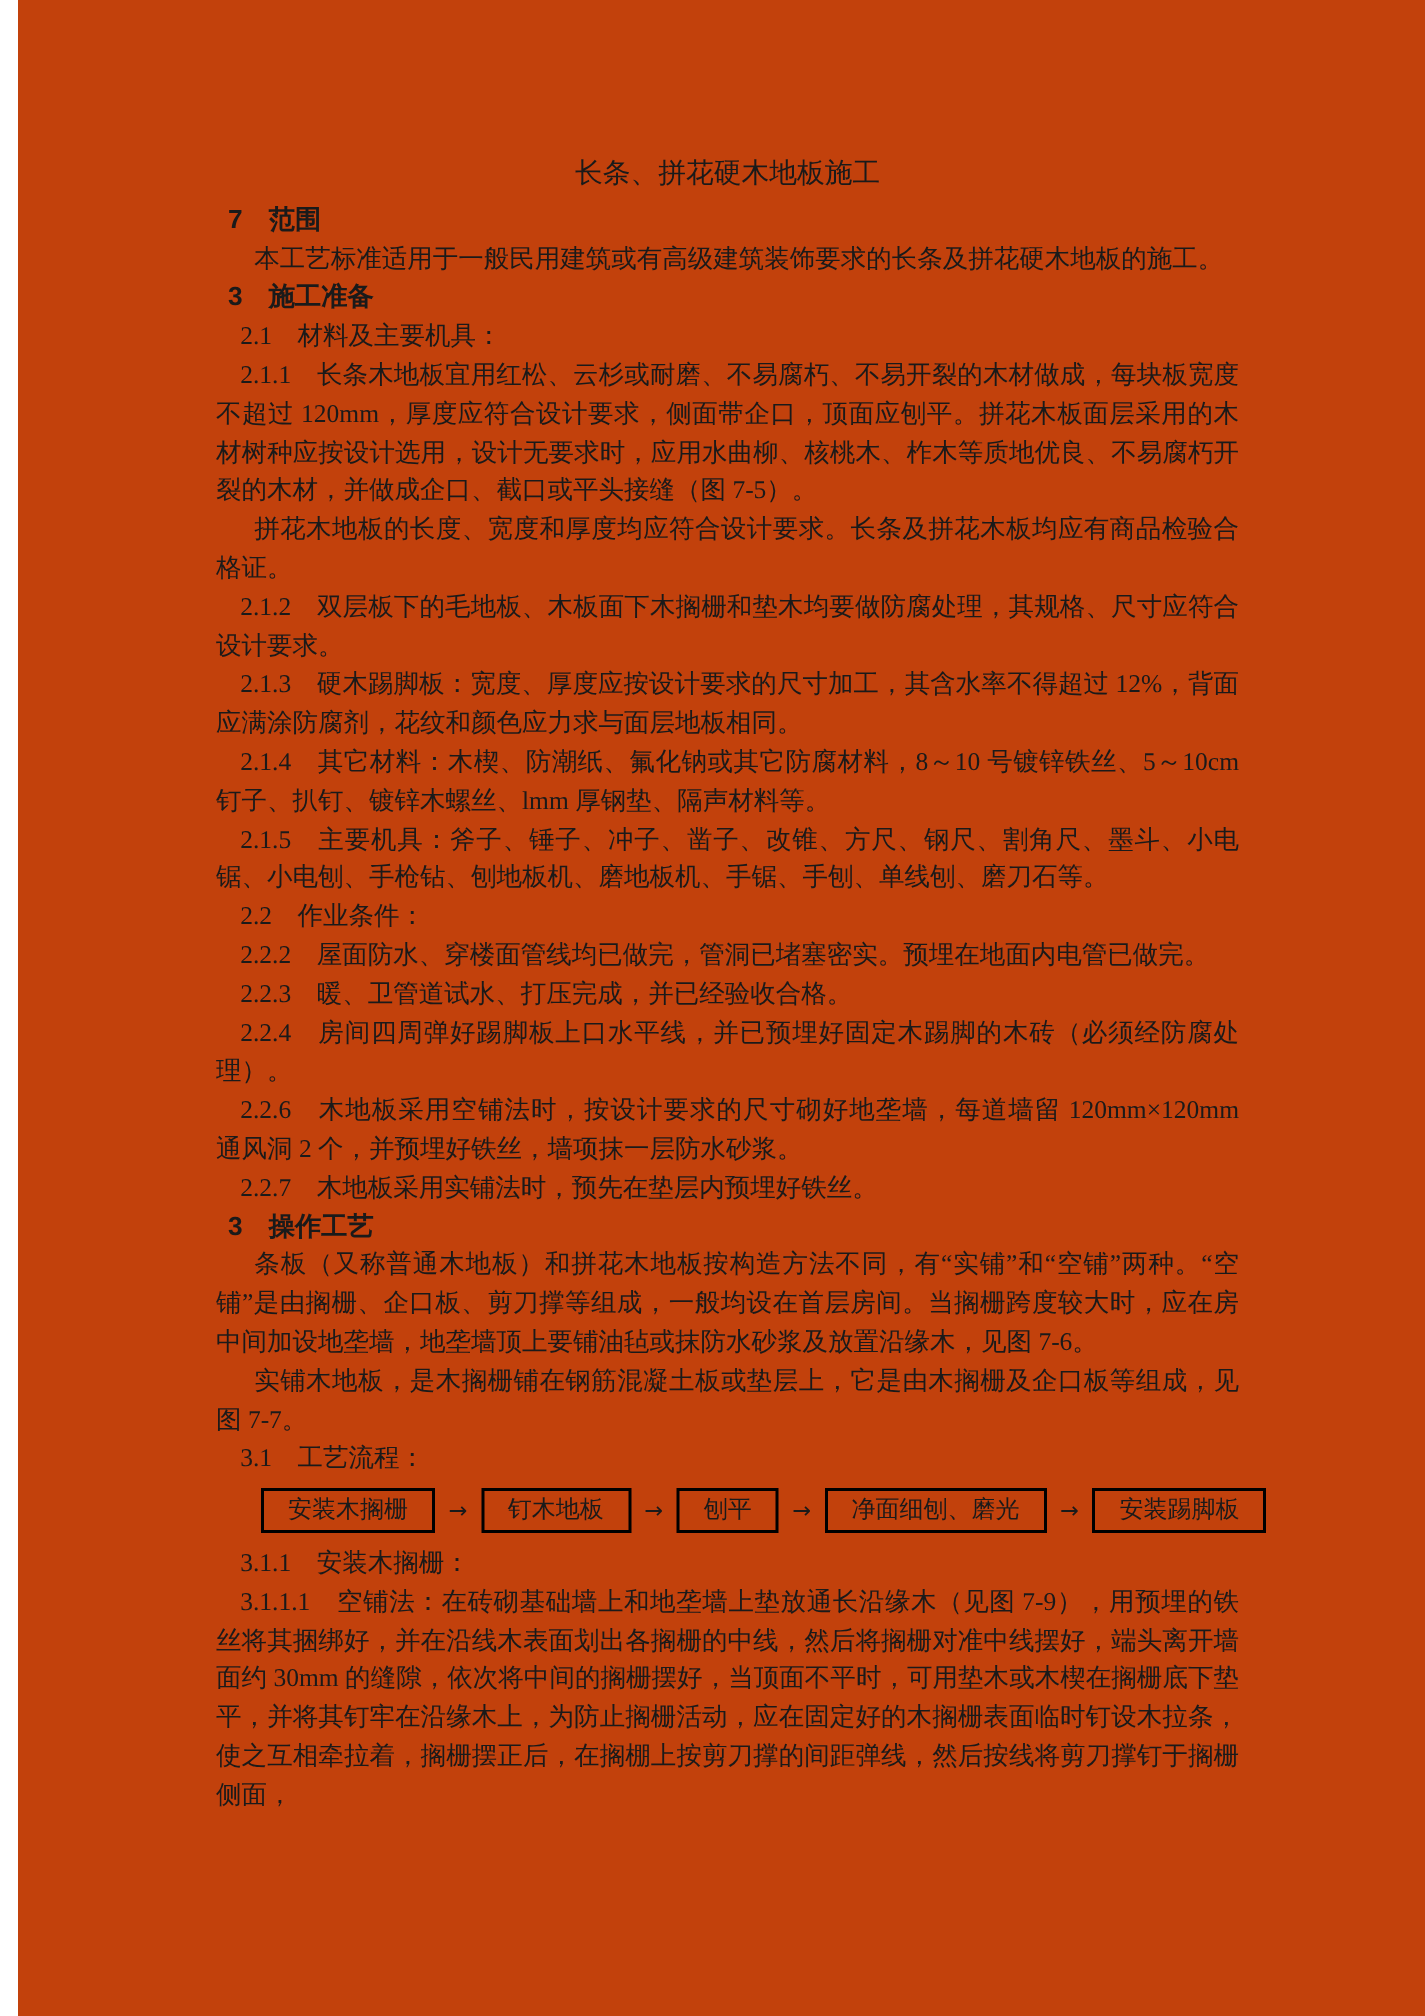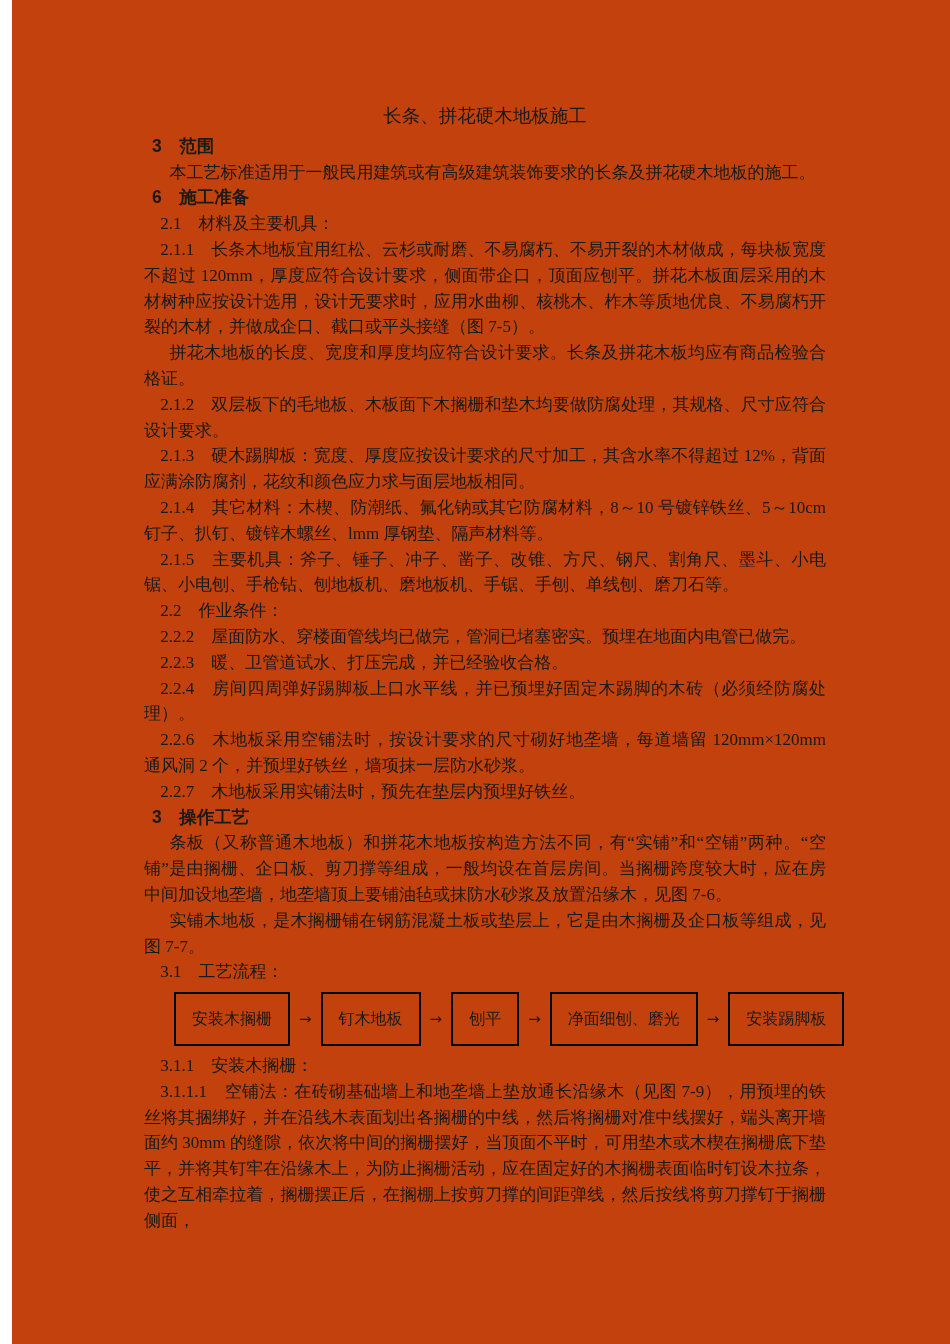--- a/index.html
+++ b/index.html
@@ -43,39 +43,39 @@
   .flow {
     display: flex;
     align-items: center;
     gap: 9px;
     margin: 7px 0 7px 30px;
     font-size: 16px;
     line-height: 20px;
   }
   .flow-box {
     border: 2px solid #000;
-    padding: 15px 16px;
+    padding: 3px 16px;
     white-space: nowrap;
   }
   .flow-arrow {
     font-family: "DejaVu Sans", sans-serif;
     font-size: 15px;
     flex: 0 0 auto;
   }
 </style>
 </head>
 <body>
 
 <div class="page">
 
   <h1 class="doc-title">长条、拼花硬木地板施工</h1>
 
-  <div class="h">3　范围</div>
+  <div class="h">7　范围</div>
   <div class="p">本工艺标准适用于一般民用建筑或有高级建筑装饰要求的长条及拼花硬木地板的施工。</div>
-  <div class="h">6　施工准备</div>
+  <div class="h">3　施工准备</div>
   <div class="pn">2.1　材料及主要机具：</div>
   <div class="pn">2.1.1　长条木地板宜用红松、云杉或耐磨、不易腐朽、不易开裂的木材做成，每块板宽度不超过 120mm，厚度应符合设计要求，侧面带企口，顶面应刨平。拼花木板面层采用的木材树种应按设计选用，设计无要求时，应用水曲柳、核桃木、柞木等质地优良、不易腐朽开裂的木材，并做成企口、截口或平头接缝（图 7-5）。</div>
   <div class="p">拼花木地板的长度、宽度和厚度均应符合设计要求。长条及拼花木板均应有商品检验合格证。</div>
   <div class="pn">2.1.2　双层板下的毛地板、木板面下木搁栅和垫木均要做防腐处理，其规格、尺寸应符合设计要求。</div>
   <div class="pn">2.1.3　硬木踢脚板：宽度、厚度应按设计要求的尺寸加工，其含水率不得超过 12%，背面应满涂防腐剂，花纹和颜色应力求与面层地板相同。</div>
   <div class="pn">2.1.4　其它材料：木楔、防潮纸、氟化钠或其它防腐材料，8～10 号镀锌铁丝、5～10cm 钉子、扒钉、镀锌木螺丝、lmm 厚钢垫、隔声材料等。</div>
   <div class="pn">2.1.5　主要机具：斧子、锤子、冲子、凿子、改锥、方尺、钢尺、割角尺、墨斗、小电锯、小电刨、手枪钻、刨地板机、磨地板机、手锯、手刨、单线刨、磨刀石等。</div>
   <div class="pn">2.2　作业条件：</div>
   <div class="pn">2.2.2　屋面防水、穿楼面管线均已做完，管洞已堵塞密实。预埋在地面内电管已做完。</div>
   <div class="pn">2.2.3　暖、卫管道试水、打压完成，并已经验收合格。</div>

